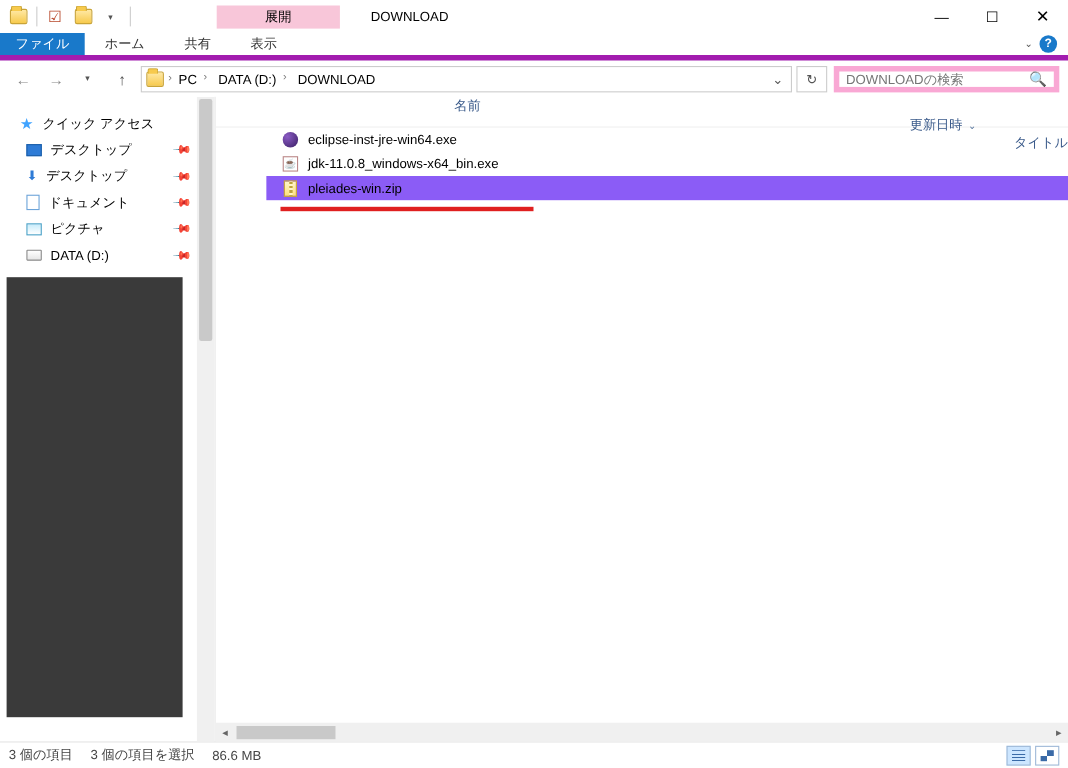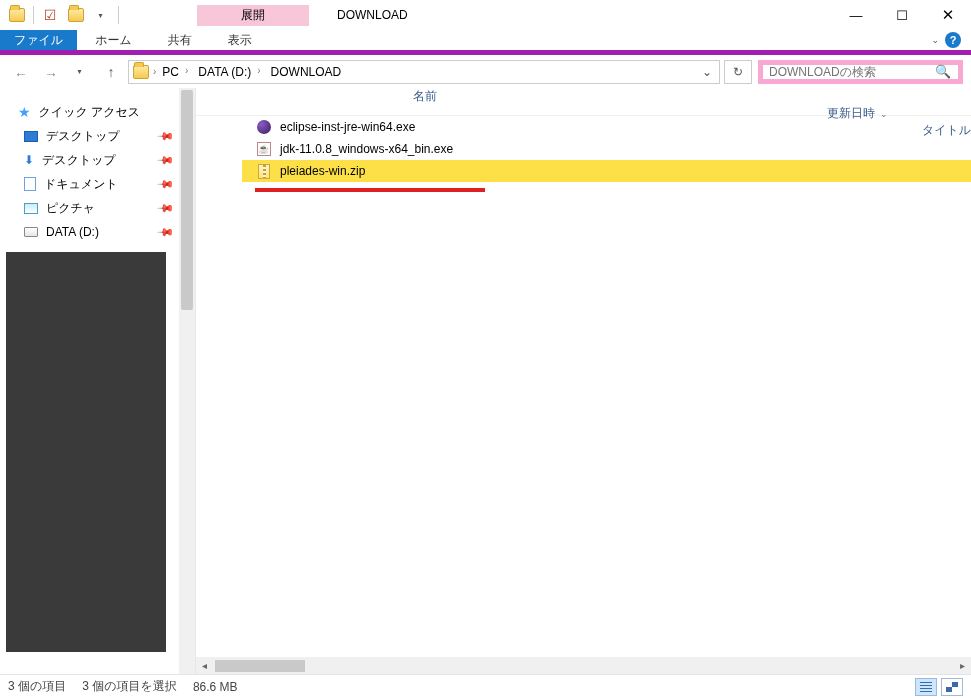--- a/index.html
+++ b/index.html
@@ -61,21 +61,21 @@
 .blackbox { margin:8px 10px 0 6px; width:160px; height:400px; background:#3a3a3a; }
 
 .content { flex:1; display:flex; flex-direction:column; position:relative; }
 .colheads { display:flex; height:28px; align-items:flex-end; border-bottom:1px solid #f0f0f0; padding-left:14px;flex-direction:column; }
 .col-name { width:558px; }
 .col { font-size:12px; color:#3a5a8a; display:flex; align-items:center; gap:5px; }
 .col-date { width:144px;margin-left:44px; }
 .sort-up { color:#5c7aa0; font-size:9px; }
 .filelist { flex:1; overflow:auto; position:relative;margin-left:46px; }
 .row { display:flex; align-items:center; height:22px; padding-left:14px; font-size:12px; }
-.row.selected { background:#fde047; }
+.row.selected { background:#8b5cf6; }
 .file-icon { width:16px; height:16px; margin-right:8px; display:flex; align-items:center; justify-content:center; }
 .exe-icon { width:14px; height:14px; border-radius:50%; background:radial-gradient(circle at 30% 30%, #8a5bc4, #3a1e63); }
 .java-icon { width:14px; height:14px; border:1px solid #b88; background:#fff; display:flex; align-items:center; justify-content:center; color:#d86; font-size:9px; }
 .zip-icon { width:12px; height:15px; background:linear-gradient(#fff3c9,#ffe27a); border:1px solid #cda933; position:relative; }
 .zip-icon::after { content:""; position:absolute; left:4px; top:0; bottom:0; width:3px; background:repeating-linear-gradient(#bda23b 0 2px, #fff3c9 2px 4px); }
 .underline-red { position:absolute; left:13px; top:72px; width:230px; height:4px; background:#e02020; }
 .hscroll { height:17px; background:#f0f0f0; display:flex; align-items:center; }
 .hscroll .arrow { width:17px; text-align:center; color:#666; font-size:10px; }
 .hscroll .thumb { width:90px; height:12px; background:#c9c9c9; margin-left:2px; }
 

